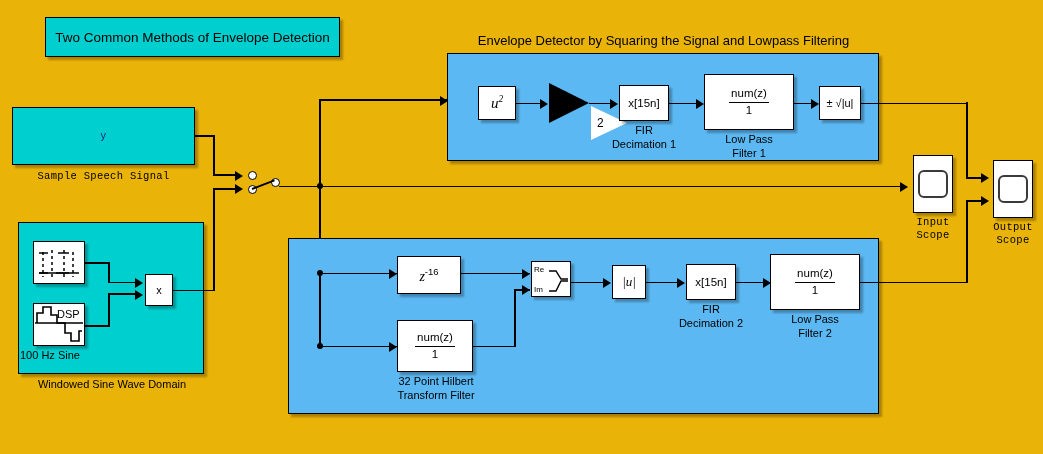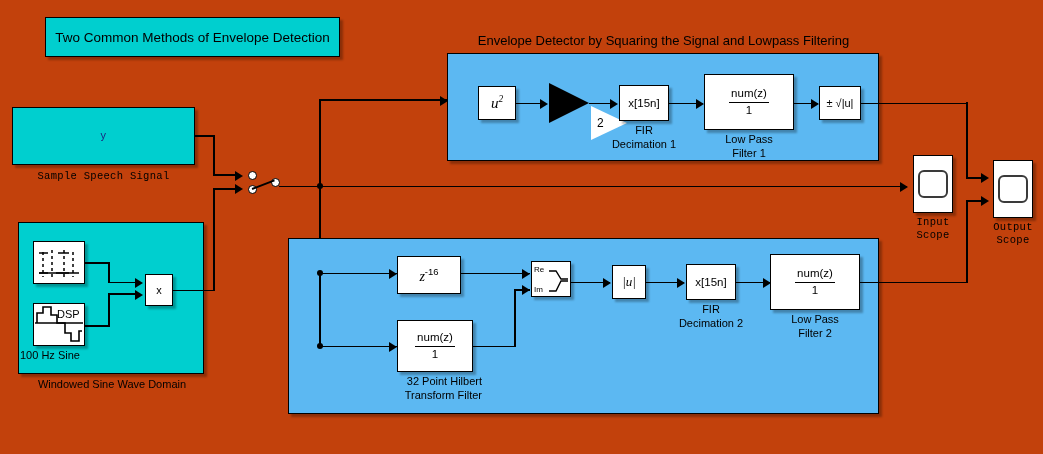--- a/index.html
+++ b/index.html
@@ -1,17 +1,17 @@
 <!DOCTYPE html>
 <html><head>
 <meta charset="utf-8">
 <style>
   html,body{margin:0;padding:0;background:#ffffff;}
   body{width:1043px;height:454px;font-family:"Liberation Sans",sans-serif;-webkit-font-smoothing:antialiased;}
-  #canvas{position:relative;width:1043px;height:454px;overflow:hidden;background:#c2410c;}
+  #canvas{position:relative;width:1043px;height:454px;overflow:hidden;background:#eab308;}
 
   
   .blk{position:absolute;box-sizing:border-box;border:1.6px solid #000;background:#fff;
        display:flex;align-items:center;justify-content:center;text-align:center;
        box-shadow:2.5px 2.5px 2px rgba(0,0,0,.28);}
   .teal{background:#00cfcf;}
   .bluebox{background:#5cb8f2;}
   .lbl{position:absolute;text-align:center;color:#000;line-height:1.25;white-space:pre;}
 
   .title-banner{font-size:13.5px;color:#000;}
@@ -194,21 +194,21 @@
   <div class="arrow" style="left:522px;top:268.5px;"></div>
 
   <div class="wire h" style="left:319px;top:345.5px;width:78px;"></div>
   <div class="arrow" style="left:389px;top:341.5px;"></div>
   <div class="blk" style="left:397px;top:320px;width:76px;height:52px;">
     <span class="frac">
       <span class="num">num(z)</span>
       <span class="den">1</span>
     </span>
   </div>
-  <div class="lbl blk-caption" style="left:390px;top:375px;width:92px;text-align:right;">32 Point Hilbert
+  <div class="lbl blk-caption" style="left:390px;top:375px;width:92px;">32 Point Hilbert
 Transform Filter</div>
 
   <div class="wire h" style="left:473px;top:345.5px;width:43px;"></div>
   <div class="wire v" style="left:514.4px;top:289px;height:57px;"></div>
   <div class="wire h" style="left:514px;top:289px;width:16px;"></div>
   <div class="arrow" style="left:522px;top:285px;"></div>
 
   <div class="blk reim" style="left:531px;top:261px;width:40px;height:36px;">
     <svg width="38" height="40" viewBox="0 0 38 40">
       <text x="2" y="13" font-family="Liberation Sans, sans-serif" font-size="8" fill="#000">Re</text>

